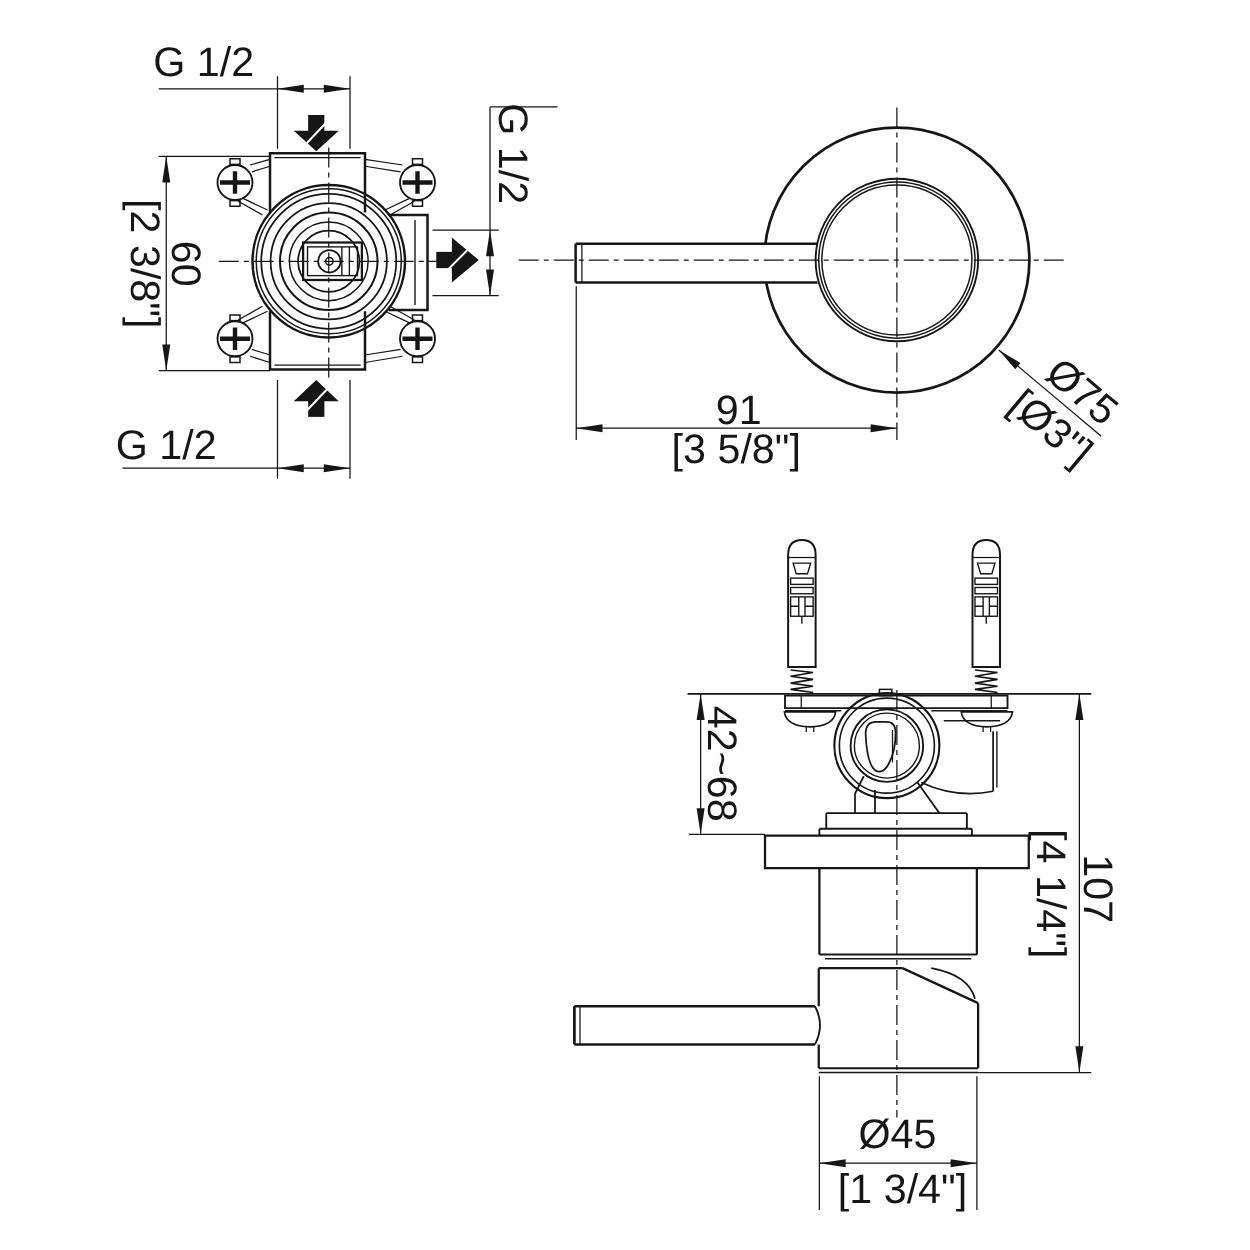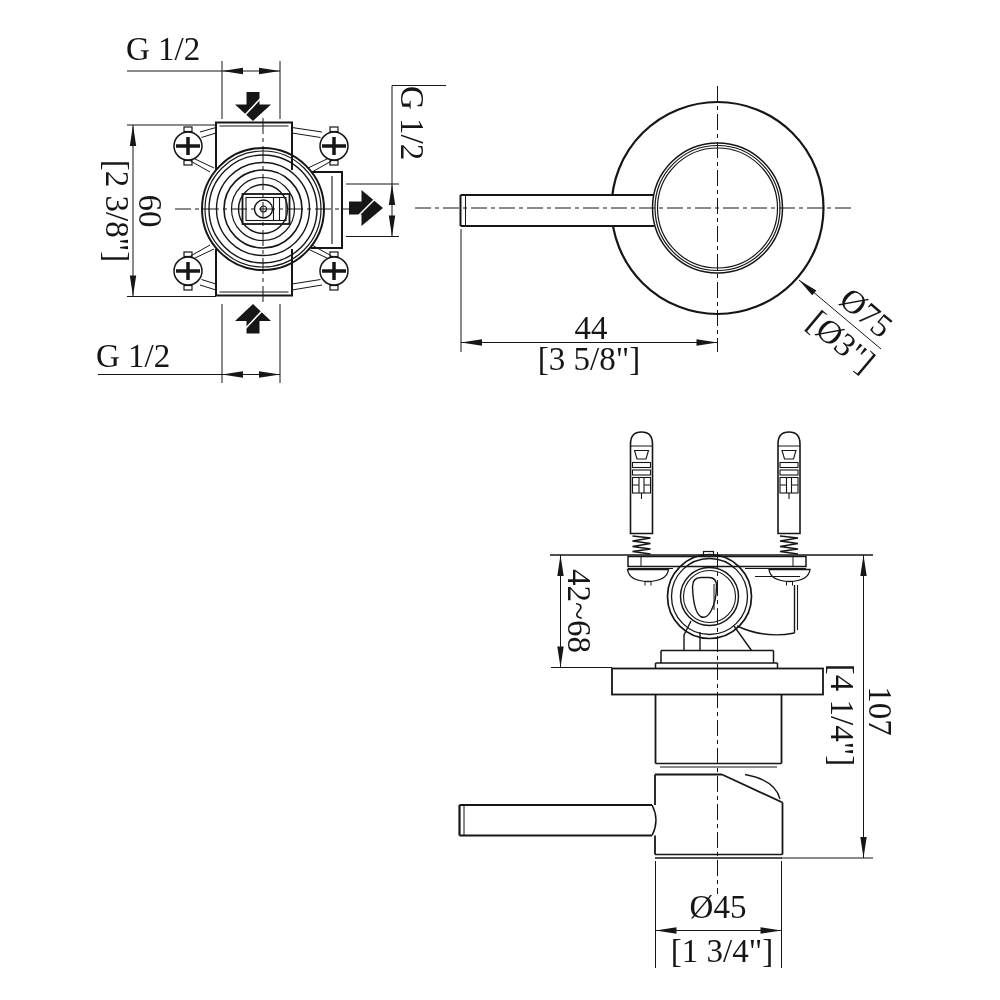--- a/index.html
+++ b/index.html
@@ -1,17 +1,17 @@
 <!DOCTYPE html>
 <html><head>
 <meta charset="utf-8">
 <style>
   html,body{margin:0;padding:0;background:#fff;}
   #sheet{position:relative;width:1000px;height:1000px;background:#ffffff;overflow:hidden;
-         font-family:Liberation Serif, serif;color:#161616;}
+         font-family:Liberation Sans, sans-serif;color:#161616;}
   #sheet svg{position:absolute;left:0;top:0;}
   .o{stroke:#161616;fill:none;stroke-linecap:butt;}
   .cl{stroke:#161616;fill:none;stroke-width:1;stroke-dasharray:16 4 4 4;}
   .dim{stroke:#161616;fill:none;stroke-width:1;}
   .ah{fill:#161616;stroke:none;}
   .fa{fill:#161616;stroke:none;}
   .hatch{stroke:#ffffff;stroke-width:1.6;fill:none;}
   .wfill{fill:#ffffff;stroke:none;}
   .lbl{position:absolute;font-size:33px;line-height:1;white-space:nowrap;color:#161616;
        transform:translate(-50%,-50%);}
@@ -230,21 +230,21 @@
     </g>
   </g>
 </svg>
 
 <div class="lbl" style="left:163px;top:49px;">G 1/2</div>
 <div class="lbl" style="left:133px;top:356px;">G 1/2</div>
 <div class="lbl r90" style="left:411px;top:123px;">G 1/2</div>
 <div class="lbl r90" style="left:149px;top:211px;">60</div>
 <div class="lbl r90" style="left:116px;top:211px;">[2 3/8"]</div>
 
-<div class="lbl" style="left:591px;top:328px;">44</div>
+<div class="lbl" style="left:591px;top:328px;">91</div>
 <div class="lbl" style="left:589px;top:359px;">[3 5/8"]</div>
 <div class="lbl r40" style="left:866px;top:313px;">Ø75</div>
 <div class="lbl r40" style="left:841px;top:342px;">[Ø3"]</div>
 
 <div class="lbl r90" style="left:578px;top:611px;">42~68</div>
 <div class="lbl r90" style="left:879px;top:711px;">107</div>
 <div class="lbl r90" style="left:841px;top:715px;">[4 1/4"]</div>
 <div class="lbl" style="left:718px;top:907px;text-align:right;">Ø45</div>
 <div class="lbl" style="left:722px;top:951px;">[1 3/4"]</div>
 

